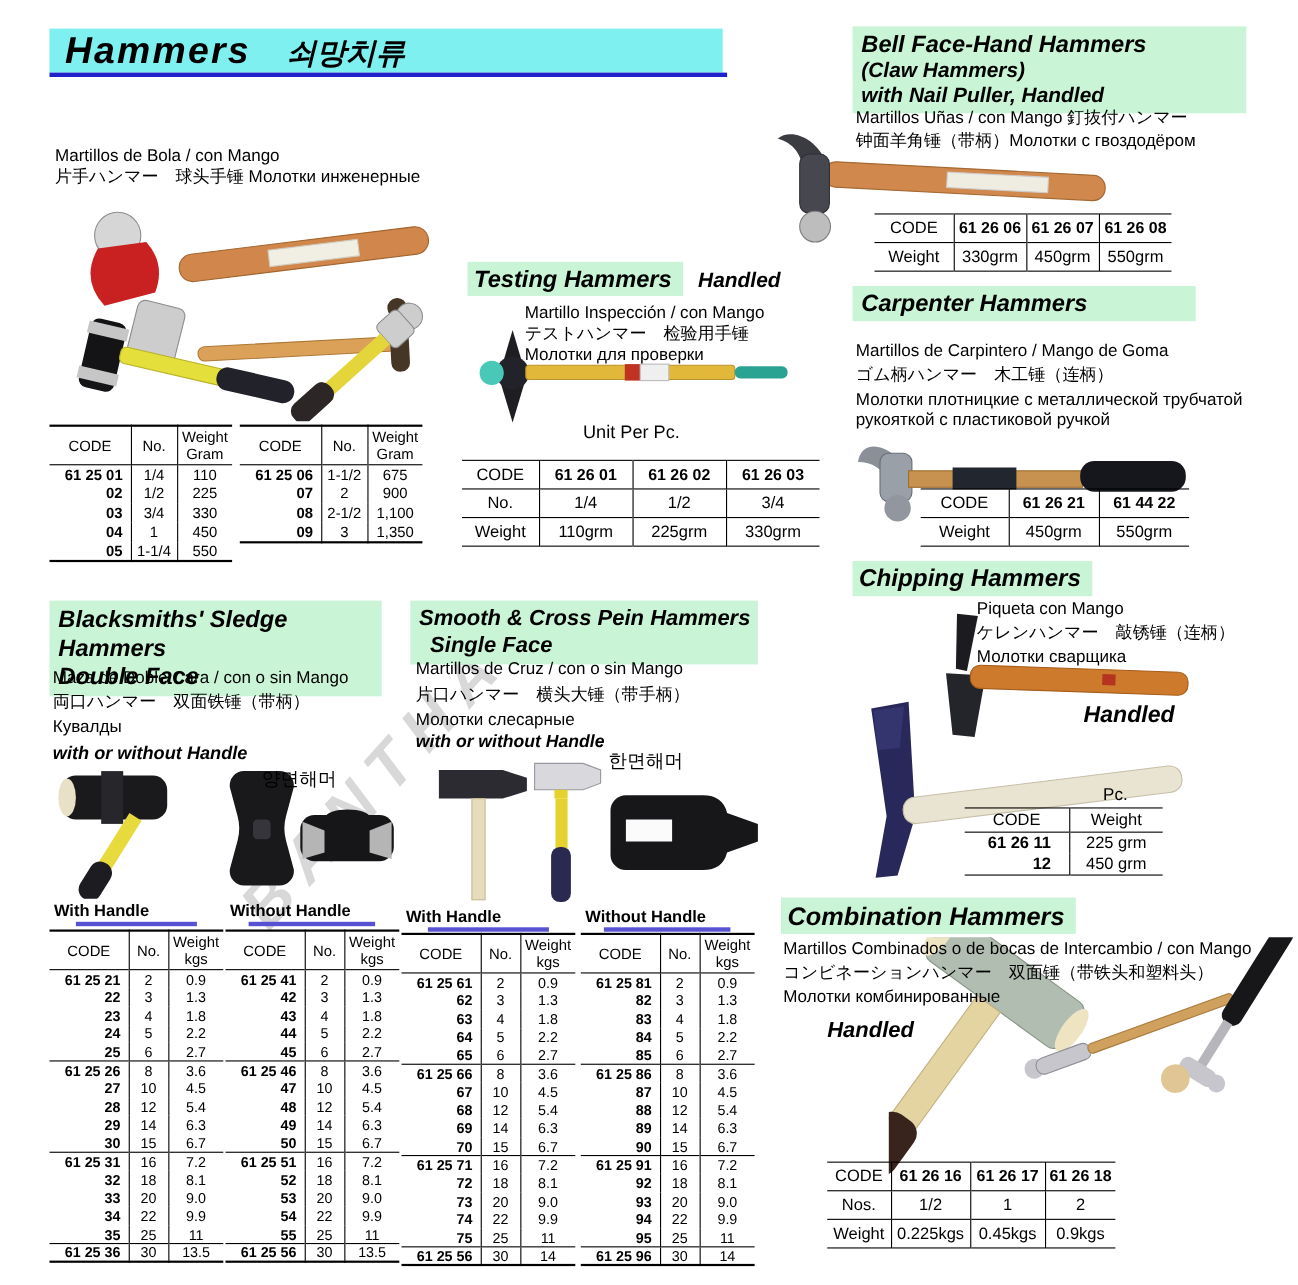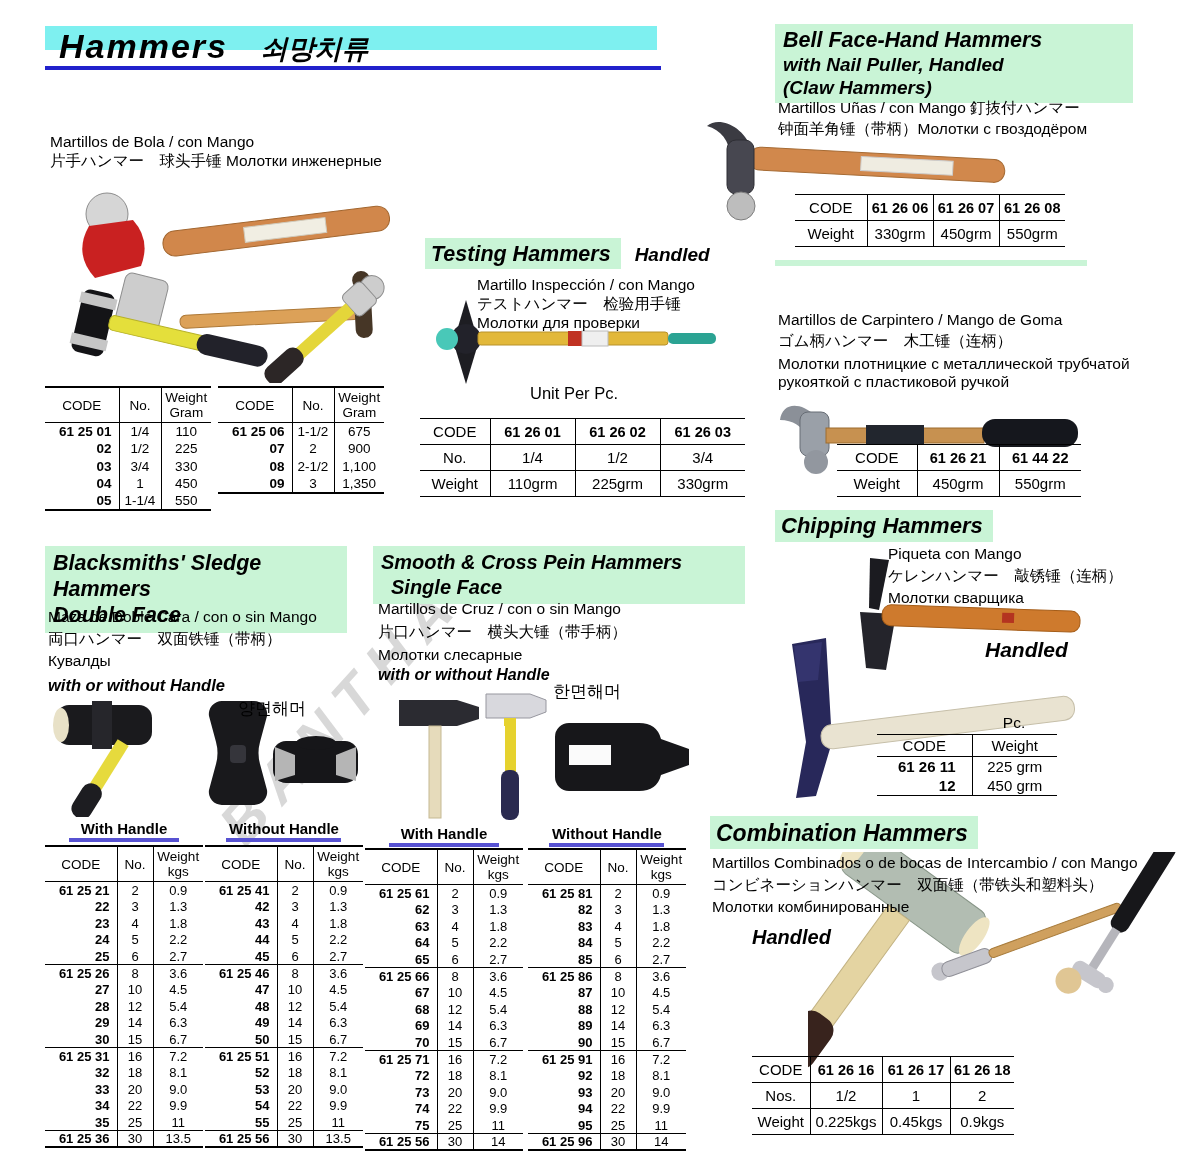--- a/index.html
+++ b/index.html
@@ -12,21 +12,21 @@
   .hl{background:#c9f4d6}
   .padbox{padding:3px 10px 2px 6px;display:inline-block}
   .t-main{font-style:italic;font-weight:bold;font-size:34px;letter-spacing:2px}
   .t-kr{font-style:italic;font-weight:bold;font-size:27px;margin-left:28px}
   .h1{font-style:italic;font-weight:bold;font-size:21.5px;line-height:1.22}
   .h2{font-style:italic;font-weight:bold;font-size:19px;line-height:1.22}
   .h3{font-style:italic;font-weight:bold;font-size:20px;line-height:1.25}
   .handled{font-style:italic;font-weight:bold;font-size:19px;margin-left:14px}
   .sub{font-size:15.5px;line-height:1.2;white-space:nowrap}
   .bi{font-style:italic;font-weight:bold}
-  .lbl{font-weight:bold;font-size:15px;text-align:center}
+  .lbl{font-weight:bold;font-size:15px;}
   .ul{position:absolute;height:4px;background:#5752d2;z-index:2}
   .blueline{position:absolute;height:4px;background:#2121cc;z-index:2}
   .cyanbar{position:absolute;background:#7ef0f0;z-index:2}
   table{border-collapse:collapse;position:absolute;table-layout:fixed;z-index:2;background:transparent}
   .vt{border-top:2px solid #000;border-bottom:2px solid #000;font-size:13.5px}
   .vt th{font-weight:normal;white-space:pre-line;text-align:center;padding:2px 1px;line-height:1.12;font-size:13.5px}
   .vt thead tr{border-bottom:1.5px solid #000}
   .vt td{height:17.5px;text-align:center;padding:0 2px}
   .vt td:first-child{text-align:right;font-weight:bold;padding-right:7px}
   .vt th+th,.vt td+td{border-left:1.3px solid #000}
@@ -46,21 +46,21 @@
   .watermark{position:absolute;left:205px;top:812px;transform:rotate(-48deg);transform-origin:0 0;
              font-size:58px;font-weight:bold;font-style:italic;letter-spacing:14px;color:#a9a9a9;opacity:.45;z-index:0}
 </style>
 </head>
 <body>
 
 <div id="page">
 
   <div class="watermark">BANTHAI</div>
 
-  <div class="cyanbar" style="left:45px;top:26px;width:612px;height:24px">
+  <div class="cyanbar" style="left:45px;top:26px;width:612px;height:40px">
     <div style="padding:1px 0 0 14px;white-space:nowrap">
       <span class="t-main">Hammers</span>
       <span class="t-kr">쇠망치류</span>
     </div>
   </div>
   <div class="blueline" style="left:45px;top:66px;width:616px"></div>
 
   <div class="abs sub" style="left:50px;top:133px">Martillos de Bola / con Mango</div>
   <div class="abs sub" style="left:50px;top:152px">片手ハンマー　球头手锤 Молотки инженерные</div>
 
@@ -234,22 +234,22 @@
           <td>110grm</td>
           <td>225grm</td>
           <td>330grm</td>
         </tr>
 
     </tbody>
   </table>
 
   <div class="abs hl" style="left:775px;top:24px;width:358px;padding:3px 6px 3px 8px">
     <div class="h1">Bell Face-Hand Hammers</div>
+    <div class="h2">(Claw Hammers)</div>
     <div class="h2">with Nail Puller, Handled</div>
-    <div class="h2">(Claw Hammers)</div>
   </div>
   <div class="abs sub" style="left:778px;top:99px">Martillos Uñas / con Mango 釘抜付ハンマー</div>
   <div class="abs sub" style="left:778px;top:120px">钟面羊角锤（带柄）Молотки с гвоздодёром</div>
 
   <svg class="photo" style="left:693px;top:112px" width="325" height="118" viewBox="0 0 325 118">
     <g transform="rotate(3 160 50)">
       <rect x="56" y="40" width="256" height="23" rx="11" fill="#d1884c" stroke="#a56a33"></rect>
       <rect x="168" y="44" width="92" height="14" fill="#efece1" stroke="#cccccc"></rect>
     </g>
     <path d="M58,36 C50,14 26,4 14,14 C28,18 36,28 38,46 Z" fill="#3b3b42"></path>
@@ -277,20 +277,21 @@
           <td>Weight</td>
           <td>330grm</td>
           <td>450grm</td>
           <td>550grm</td>
         </tr>
 
     </tbody>
   </table>
 
   <div class="abs hl" style="left:775px;top:260px;width:312px;padding:3px 6px 3px 8px">
+    <div class="h1">Carpenter Hammers</div>
   </div>
   <div class="abs sub" style="left:778px;top:311px">Martillos de Carpintero / Mango de Goma</div>
   <div class="abs sub" style="left:778px;top:332px">ゴム柄ハンマー　木工锤（连柄）</div>
   <div class="abs sub" style="left:778px;top:355px">Молотки плотницкие с металлической трубчатой</div>
   <div class="abs sub" style="left:778px;top:373px">рукояткой с пластиковой ручкой</div>
 
   <svg class="photo" style="left:776px;top:388px" width="308" height="88" viewBox="0 0 308 88">
     <path d="M40,28 C22,12 6,16 4,32 C17,32 26,38 32,50 Z" fill="#8b9098"></path>
     <rect x="24" y="24" width="29" height="44" rx="8" fill="#9aa0a8" stroke="#676d75"></rect>
     <circle cx="40" cy="74" r="12" fill="#92979f"></circle>
@@ -630,21 +631,21 @@
 
         <tr>
           <td>61 25 56</td>
           <td>30</td>
           <td>13.5</td>
         </tr>
 
     </tbody>
   </table>
 
-  <div class="abs hl" style="left:373px;top:546px;width:372px;padding:4px 6px 4px 8px">
+  <div class="abs hl" style="left:373px;top:546px;width:316px;padding:4px 6px 4px 8px">
     <div class="h3">Smooth &amp; Cross Pein Hammers</div>
     <div class="h3" style="text-indent:10px">Single Face</div>
   </div>
   <div class="abs sub" style="left:378px;top:600px">Martillos de Cruz / con o sin Mango</div>
   <div class="abs sub" style="left:378px;top:623px">片口ハンマー　横头大锤（带手柄）</div>
   <div class="abs sub" style="left:378px;top:646px">Молотки слесарные</div>
   <div class="abs bi" style="left:378px;top:666px;font-size:16px">with or without Handle</div>
   <div class="abs" style="left:553px;top:680px;font-size:17px">한면해머</div>
 
   <svg class="photo" style="left:385px;top:690px" width="310" height="135" viewBox="0 0 310 135">

